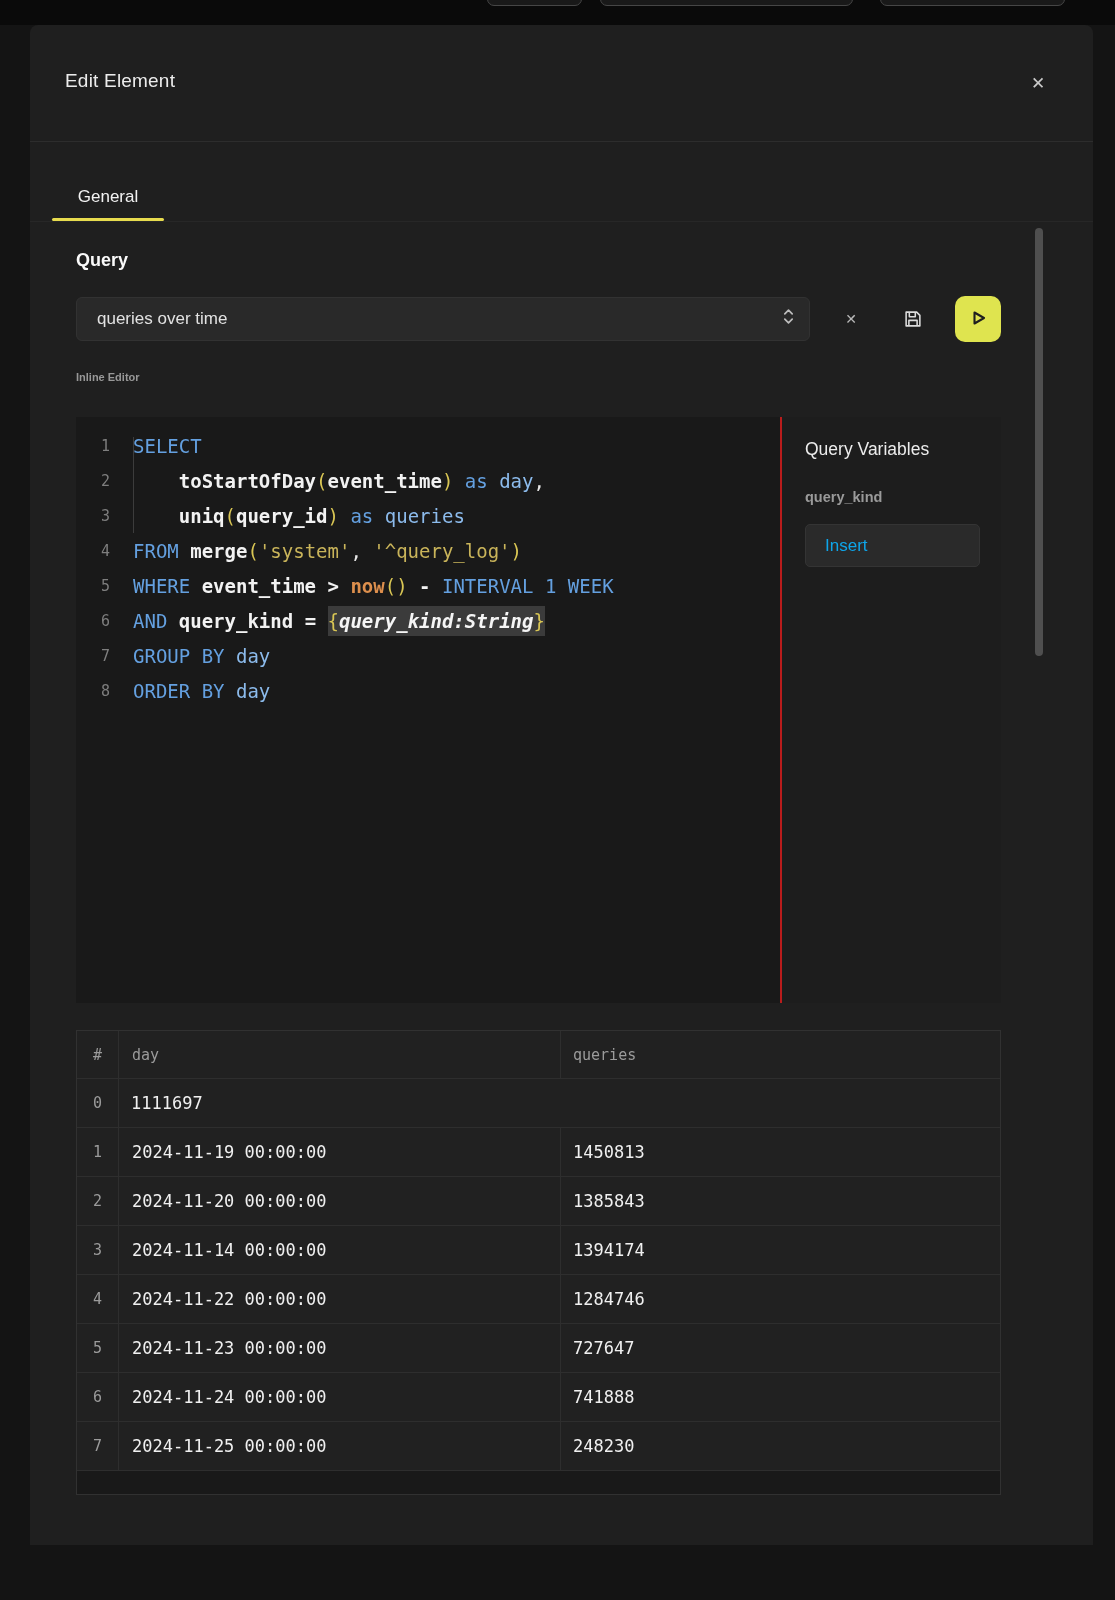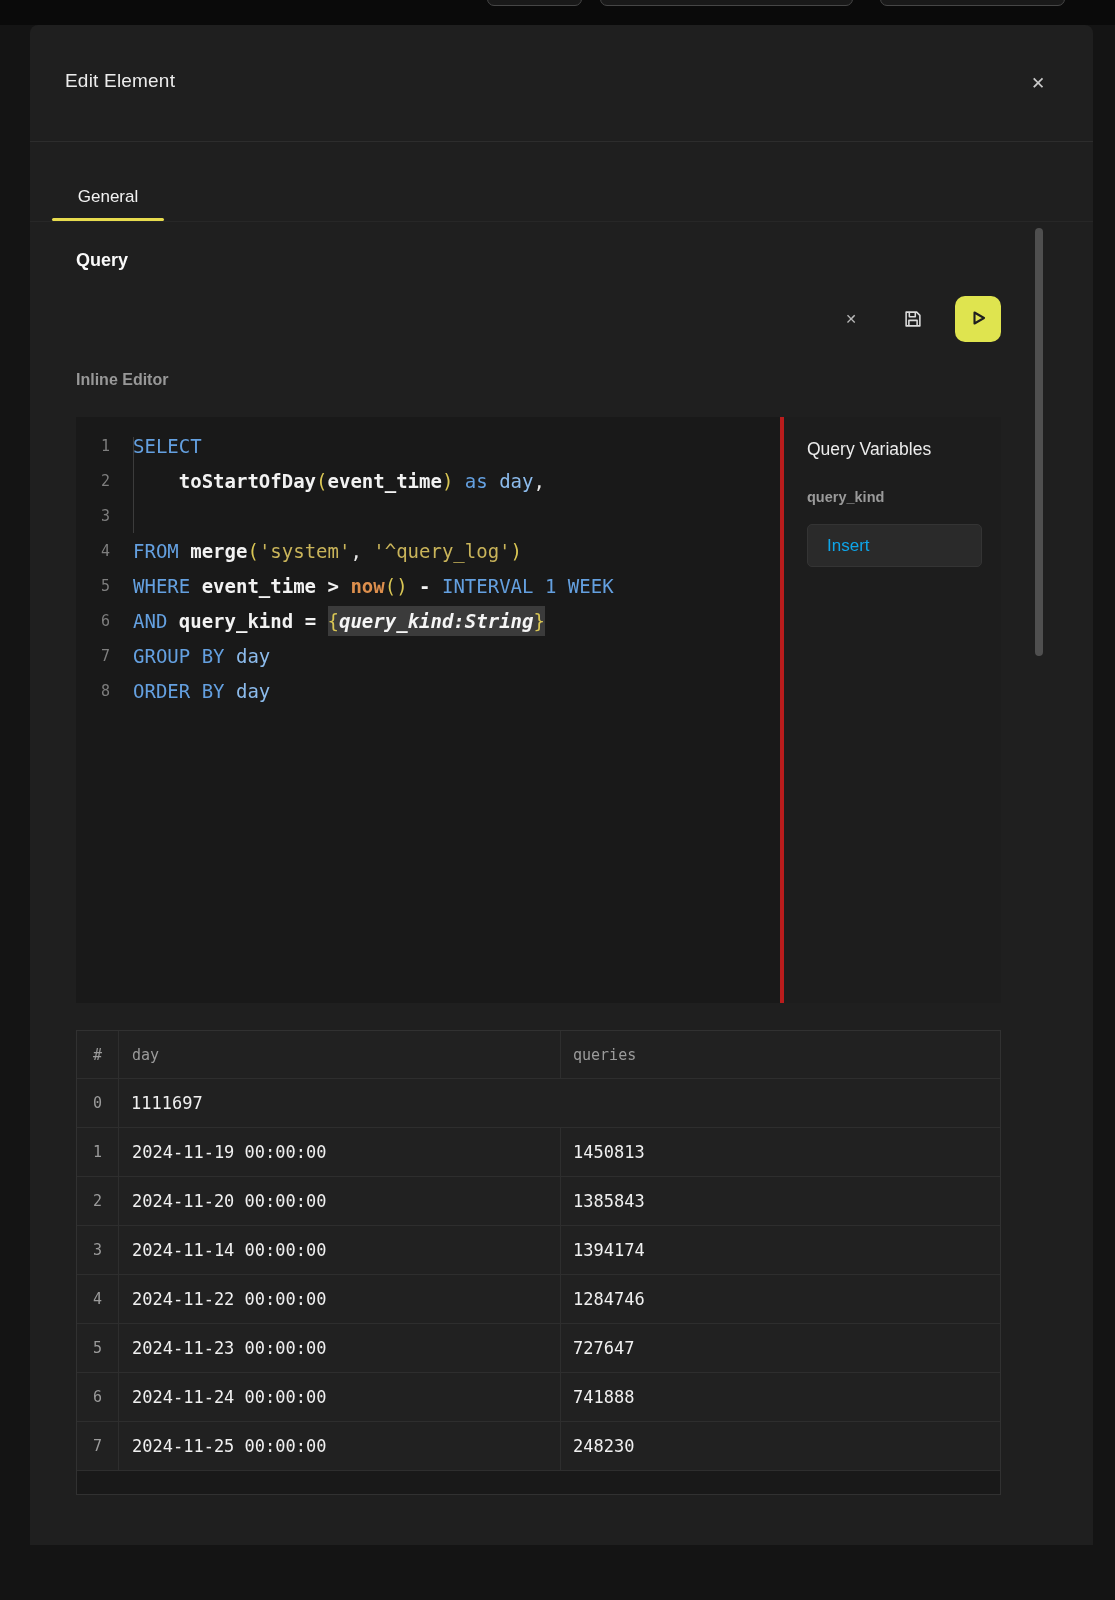--- a/index.html
+++ b/index.html
@@ -28,21 +28,21 @@
   .tabs-line { position:absolute; left:0; top:196px; width:100%; height:1px; background:#272727; }
   .tab-underline { position:absolute; left:22px; top:193px; width:112px; height:3px; background:#e7db4e; border-radius:2px; }
 
   .query-heading { position:absolute; left:46px; top:225px; font-size:18px; font-weight:bold; color:#fafafa; }
 
   .select { position:absolute; left:46px; top:272px; width:734px; height:44px; background:#292929; border:1px solid #323232; border-radius:6px; display:flex; align-items:center; justify-content:space-between; padding:0 14px 0 20px; color:#e2e2e2; font-size:17px; cursor:pointer; }
   .clear-btn { position:absolute; left:808px; top:281px; width:26px; height:26px; display:flex; align-items:center; justify-content:center; color:#b9b9b9; font-size:14px; cursor:pointer; }
   .save-btn { position:absolute; left:869px; top:280px; width:28px; height:28px; display:flex; align-items:center; justify-content:center; cursor:pointer; }
   .run-btn { position:absolute; left:925px; top:271px; width:46px; height:46px; background:#dfe44f; border:none; border-radius:10px; display:flex; align-items:center; justify-content:center; cursor:pointer; }
 
-  .inline-label { position:absolute; left:46px; top:346px; font-size:16px; font-weight:bold; color:#989898; }
+  .inline-label { position:absolute; left:46px; top:346px; font-size:11px; font-weight:bold; color:#989898; }
 
   
   .editor { position:absolute; left:46px; top:392px; width:925px; height:586px; display:flex; }
   .code-area { width:704px; height:100%; background:#191919; position:relative; padding-top:11px; }
   .indent-guide { position:absolute; left:57px; top:20px; width:1px; height:96px; background:#3c3c3c; }
   .code-line { display:flex; align-items:center; height:35px; font-family:"DejaVu Sans Mono", monospace; font-size:19px; }
   .ln { width:34px; flex:none; text-align:right; color:#7e7e7e; font-size:15px; }
   .lc { margin-left:23px; white-space:pre; color:#e8e8e8; }
   .tk-kw  { color:#64a0e0; }
   .tk-fn  { color:#f2f2f2; font-weight:bold; }
@@ -50,21 +50,21 @@
   .tk-var { color:#8cbbec; }
   .tk-par { color:#d9c654; }
   .tk-str { color:#c9b45a; }
   .tk-num { color:#64a0e0; }
   .tk-op  { color:#f2f2f2; font-weight:bold; }
   .tk-pl  { color:#e8e8e8; }
   .tk-ofn { color:#dd8f4d; font-weight:bold; }
   .tk-hlb { color:#d9c654; background:#3b3b3b; padding:4px 0; }
   .tk-hlt { color:#f5f5f5; background:#3b3b3b; padding:4px 0; font-weight:bold;font-style:italic; }
 
-  .qv-panel { width:221px; height:100%; background:#1d1d1d; border-left:4px solid #b91c1c; position:relative; }
+  .qv-panel { width:221px; height:100%; background:#1d1d1d; border-left:2px solid #b91c1c; position:relative; }
   .qv-title { position:absolute; left:23px; top:22px; font-size:17.5px; font-weight:500; color:#ececec; }
   .qv-name  { position:absolute; left:23px; top:72px; font-size:14.5px; font-weight:bold; color:#9a9a9a; }
   .qv-insert { position:absolute; left:23px; top:107px; width:175px; height:43px; background:#2a2a2a; border:1px solid #343434; border-radius:5px; color:#0ea5e9; font-size:17px; text-align:left; padding-left:19px; font-family:"Liberation Sans", sans-serif; cursor:pointer; }
 
   
   .rtable { position:absolute; left:46px; top:1005px; width:925px; background:#212121; border:1px solid #313131; font-family:"DejaVu Sans Mono", monospace; }
   .thead { display:flex; height:48px; border-bottom:1px solid #2e2e2e; }
   .th { display:flex; align-items:center; color:#9b9b9b; font-size:15px; }
   .col-idx { width:42px; flex:none; justify-content:center; border-right:1px solid #2e2e2e; }
   .col-day { width:442px; flex:none; padding-left:13px; border-right:1px solid #2e2e2e; }
@@ -95,20 +95,29 @@
   <div class="hdr-line"></div>
 
   <div class="tab">
     <span>General</span>
   </div>
   <div class="tabs-line"></div>
   <div class="tab-underline"></div>
 
   <div class="query-heading">Query</div>
 
+  <div class="select">
+    <span>queries over time</span>
+    <span>
+      <svg width="13" height="19" viewBox="0 0 12 18" fill="none" stroke="#bdbdbd" stroke-width="1.6" stroke-linecap="round" stroke-linejoin="round">
+        <path d="M2.5 6.5 L6 3 L9.5 6.5"></path>
+          <path d="M2.5 11.5 L6 15 L9.5 11.5"></path>
+      </svg>
+    </span>
+  </div>
   <div class="clear-btn">✕</div>
   <div class="save-btn">
     <svg width="22" height="22" viewBox="0 0 24 24" fill="none" stroke="#dcdcdc" stroke-width="1.7" stroke-linejoin="round">
       <path d="M4.5 4.5 H16 L19.5 8 V19.5 H4.5 Z"></path>
       <path d="M8 4.5 V9.5 H14.5 V4.5"></path>
       <path d="M7.5 19.5 V13.5 H16.5 V19.5"></path>
     </svg>
   </div>
   <button class="run-btn">
     <span>
@@ -127,20 +136,21 @@
           <div class="code-line">
             <span class="ln">1</span>
             <span class="lc"><span class="tk-kw">SELECT</span></span>
           </div>
           <div class="code-line">
             <span class="ln">2</span>
             <span class="lc"><span class="tk-pl">    </span><span class="tk-fn">toStartOfDay</span><span class="tk-par">(</span><span class="tk-id">event_time</span><span class="tk-par">)</span><span class="tk-pl"> </span><span class="tk-kw">as</span><span class="tk-pl"> </span><span class="tk-var">day</span><span class="tk-pl">,</span></span>
           </div>
           <div class="code-line">
             <span class="ln">3</span>
+            <span class="lc"><span class="tk-pl">    </span><span class="tk-fn">uniq</span><span class="tk-par">(</span><span class="tk-id">query_id</span><span class="tk-par">)</span><span class="tk-pl"> </span><span class="tk-kw">as</span><span class="tk-pl"> </span><span class="tk-var">queries</span></span>
           </div>
           <div class="code-line">
             <span class="ln">4</span>
             <span class="lc"><span class="tk-kw">FROM</span><span class="tk-pl"> </span><span class="tk-fn">merge</span><span class="tk-par">(</span><span class="tk-str">'system'</span><span class="tk-pl">, </span><span class="tk-str">'^query_log'</span><span class="tk-par">)</span></span>
           </div>
           <div class="code-line">
             <span class="ln">5</span>
             <span class="lc"><span class="tk-kw">WHERE</span><span class="tk-pl"> </span><span class="tk-id">event_time</span><span class="tk-pl"> </span><span class="tk-op">&gt;</span><span class="tk-pl"> </span><span class="tk-ofn">now</span><span class="tk-par">()</span><span class="tk-pl"> </span><span class="tk-op">-</span><span class="tk-pl"> </span><span class="tk-kw">INTERVAL</span><span class="tk-pl"> </span><span class="tk-num">1</span><span class="tk-pl"> </span><span class="tk-kw">WEEK</span></span>
           </div>
           <div class="code-line">

